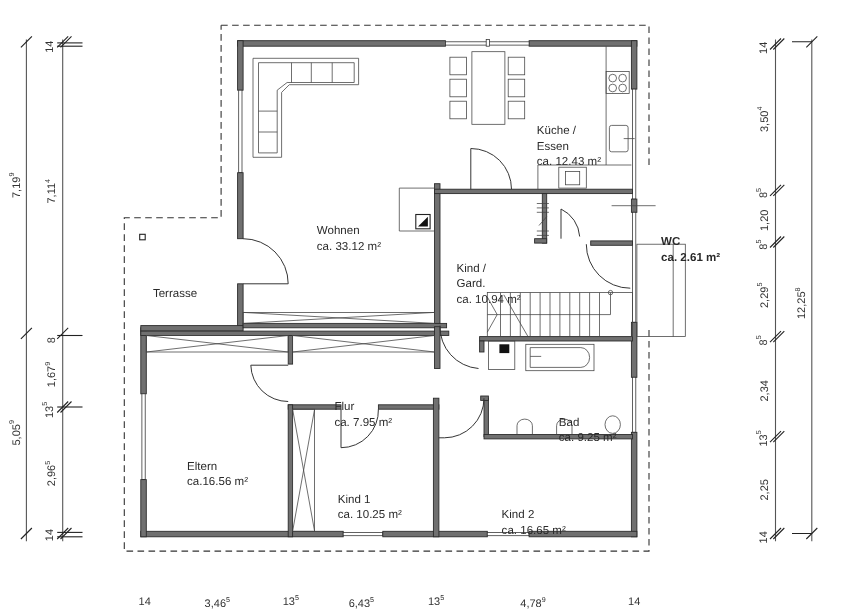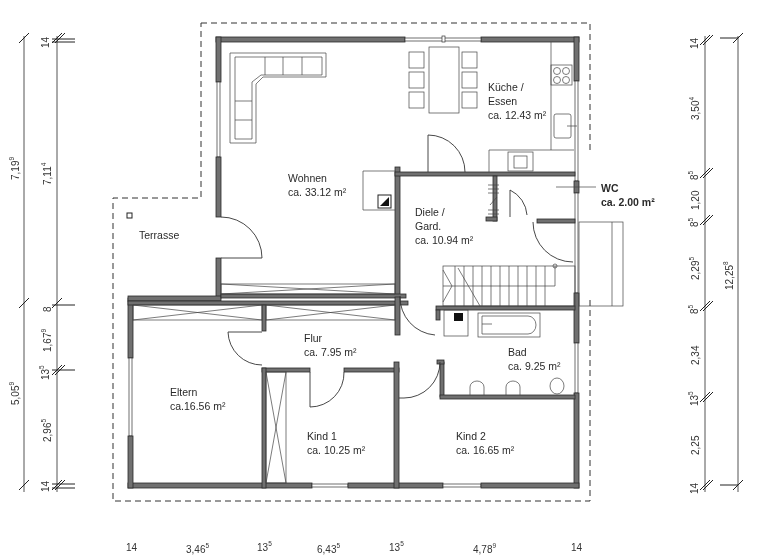--- a/index.html
+++ b/index.html
@@ -1,18 +1,18 @@
 <!DOCTYPE html>
 <html><head>
 <meta charset="utf-8">
 <style>
   html, body { margin:0; padding:0; background:#ffffff; }
   body { width:768px; height:560px; position:relative; overflow:hidden; font-family:"Liberation Sans", sans-serif; color:#222; }
   svg { position:absolute; left:0; top:0; }
-  .lbl { position:absolute; font-size:10.5px; line-height:14px; color:#2a2a2a; white-space:nowrap; }
+  .lbl { position:absolute; font-size:10.5px; line-height:14px; color:#2a2a2a; white-space:nowrap;margin-top:32px; }
   .lbl span { display:block; }
   .dim { position:absolute; font-size:10px; color:#333; white-space:nowrap; }
   .dimv { position:absolute; font-size:10px; color:#333; white-space:nowrap; transform-origin:left top; transform:rotate(-90deg); }
   sup { font-size:6.5px; vertical-align:top; position:relative; top:-2px; }
 </style>
 </head>
 <body>
 
 <svg width="768" height="560" viewBox="0 0 768 560">
   <defs>
@@ -258,41 +258,41 @@
   <span>ca. 12.43 m²</span>
 </div>
 <div class="lbl" style="left:288px;top:171px;">
   <span>Wohnen</span>
   <span>ca. 33.12 m²</span>
 </div>
 <div class="lbl" style="left:139px;top:228px;">
   <span>Terrasse</span>
 </div>
 <div class="lbl" style="left:415px;top:205px;">
-  <span>Diele /</span>
+  <span>Kind /</span>
   <span>Gard.</span>
   <span>ca. 10.94 m²</span>
 </div>
 <div class="lbl" style="left:601px;top:181px;font-weight:bold;">
   <span>WC</span>
-  <span>ca. 2.00 m²</span>
+  <span>ca. 2.61 m²</span>
 </div>
 <div class="lbl" style="left:304px;top:331px;">
   <span>Flur</span>
   <span>ca. 7.95 m²</span>
 </div>
 <div class="lbl" style="left:508px;top:345px;">
   <span>Bad</span>
   <span>ca. 9.25 m²</span>
 </div>
 <div class="lbl" style="left:170px;top:385px;">
   <span>Eltern</span>
   <span>ca.16.56 m²</span>
 </div>
-<div class="lbl" style="left:307px;top:429px;">
+<div class="lbl" style="left:307px;top:415px;">
   <span>Kind 1</span>
   <span>ca. 10.25 m²</span>
 </div>
 <div class="lbl" style="left:456px;top:429px;">
   <span>Kind 2</span>
   <span>ca. 16.65 m²</span>
 </div>
 
 <div class="dimv" style="left:10px;top:180px;"><span>7,19</span><sup>9</sup></div>
 <div class="dimv" style="left:10px;top:405px;"><span>5,05</span><sup>9</sup></div>

